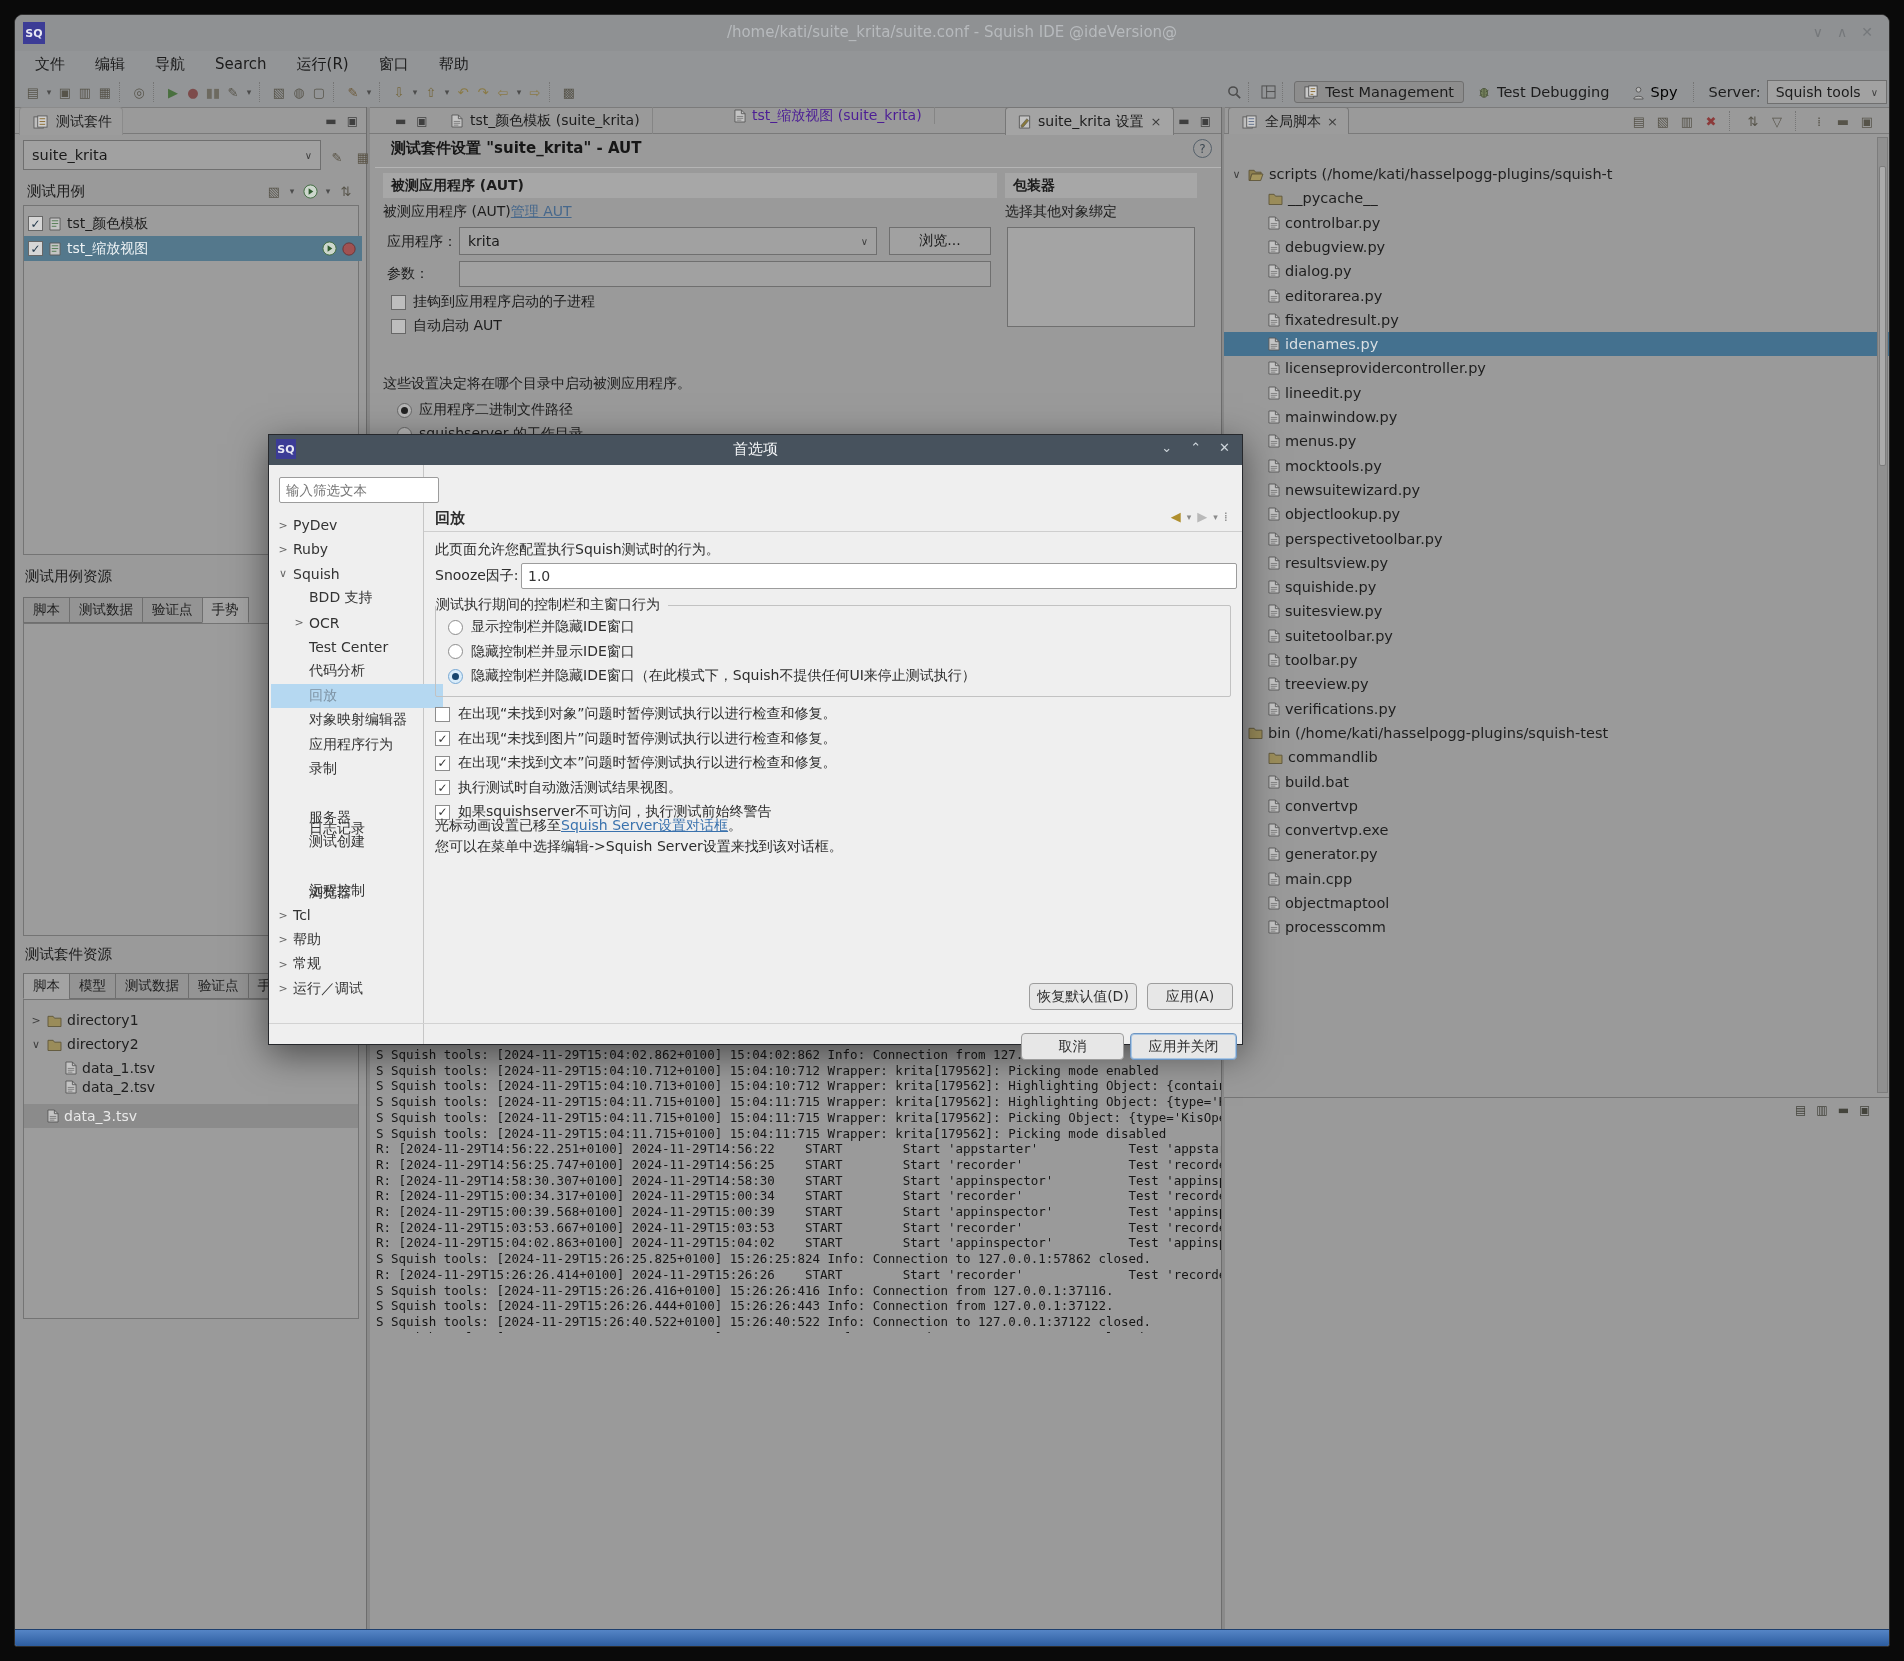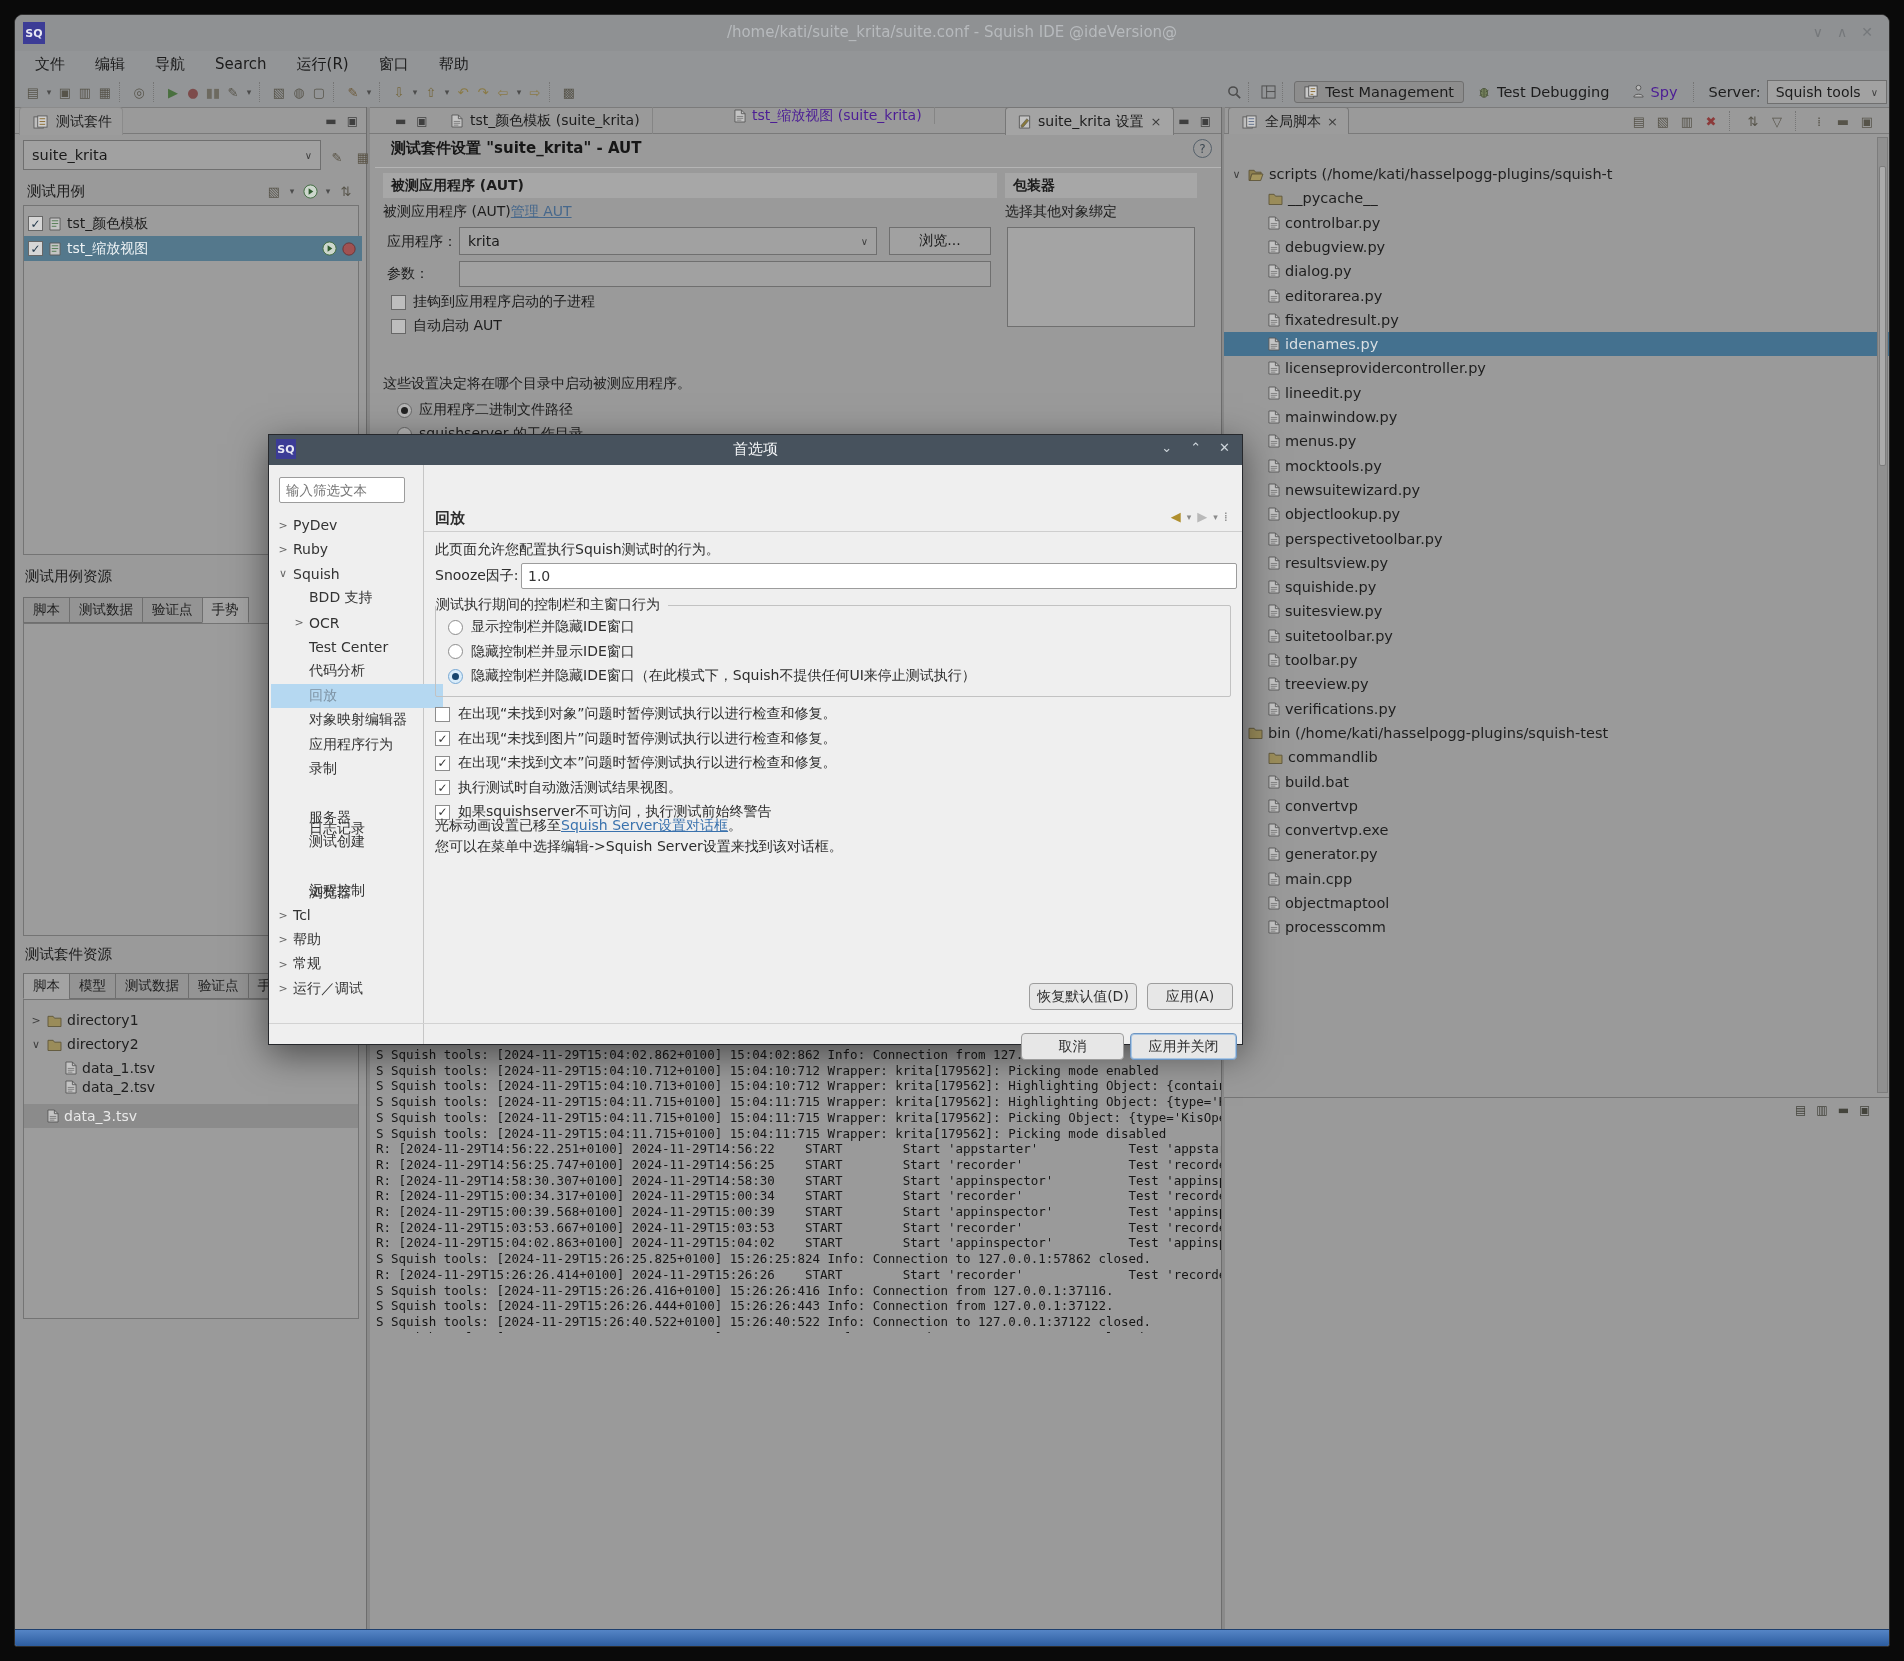--- a/index.html
+++ b/index.html
@@ -157,21 +157,21 @@
           <div style="display: flex; align-items: center; gap: 6px; padding: 2px 9px; margin: 0px 2px; font-size: 14.5px; color: rgb(28, 28, 28);">
             <div style="display: inline-flex;">
               <svg width="14" height="14" viewBox="0 0 16 16">
                 <ellipse cx="8" cy="9" rx="4" ry="5" fill="#74805c" stroke="#49543a"></ellipse>
                 <line x1="8" y1="4" x2="8" y2="14" stroke="#49543a"></line>
                 <path d="M3 6l3 2M13 6l-3 2M3 12l3-1M13 12l-3-1" stroke="#49543a"></path>
               </svg>
             </div>
             <span>Test Debugging</span>
           </div>
-          <div style="display: flex; align-items: flex-start; gap: 6px; padding: 2px 9px; margin: 0px 2px; font-size: 14.5px; color: #4c1d95;">
+          <div style="display: flex; align-items: flex-end; gap: 6px; padding: 2px 9px; margin: 0px 2px; font-size: 14.5px; color: #000000;">
             <div style="display: inline-flex;">
               <svg width="13" height="14" viewBox="0 0 14 15">
                 <circle cx="7" cy="4" r="2.6" fill="#b9b9b9" stroke="#555"></circle>
                 <path d="M2 14c0-4 10-4 10 0z" fill="#b9b9b9" stroke="#555"></path>
               </svg>
             </div>
             <span>Spy</span>
           </div>
           <div class="tsep"></div>
           <div style="font-size: 14.5px; color: rgb(28, 28, 28); margin: 0px 6px;">Server:</div>
@@ -845,21 +845,21 @@
       <div class="logo" style="left:7px;top:4px;width:20px;height:20px;">SQ</div>
       <div class="txt">首选项</div>
       <div class="abs" style="right:12px;top:5px;display:flex;gap:18px;color:#cfd6dc;font-size:13px;" id="dlgCtl">
           <div>⌄</div>
           <div>⌃</div>
           <div>✕</div>
         </div>
     </div>
     <div class="dbody">
       <div class="abs" style="left:154px;top:0;bottom:0;border-left:1px solid #c6c6c6;"></div>
-      <input class="flt abs" style="left: 10px; top: 12px; width: 126px; height: 26px;" placeholder="输入筛选文本">
+      <input class="flt abs" style="left: 10px; top: 12px; width: 160px; height: 26px;" placeholder="输入筛选文本">
       <div id="dlgTree">
           <div class="dtree-row" style="top: 48px; padding-left: 6px;">
             <div style="width: 12px; font-size: 11px; color: rgb(102, 102, 102); text-align: center; flex: 0 0 auto;">&gt;</div>
             <div>PyDev</div>
           </div>
           <div class="dtree-row" style="top: 72.4px; padding-left: 6px;">
             <div style="width: 12px; font-size: 11px; color: rgb(102, 102, 102); text-align: center; flex: 0 0 auto;">&gt;</div>
             <div>Ruby</div>
           </div>
           <div class="dtree-row" style="top: 96.8px; padding-left: 6px;">

